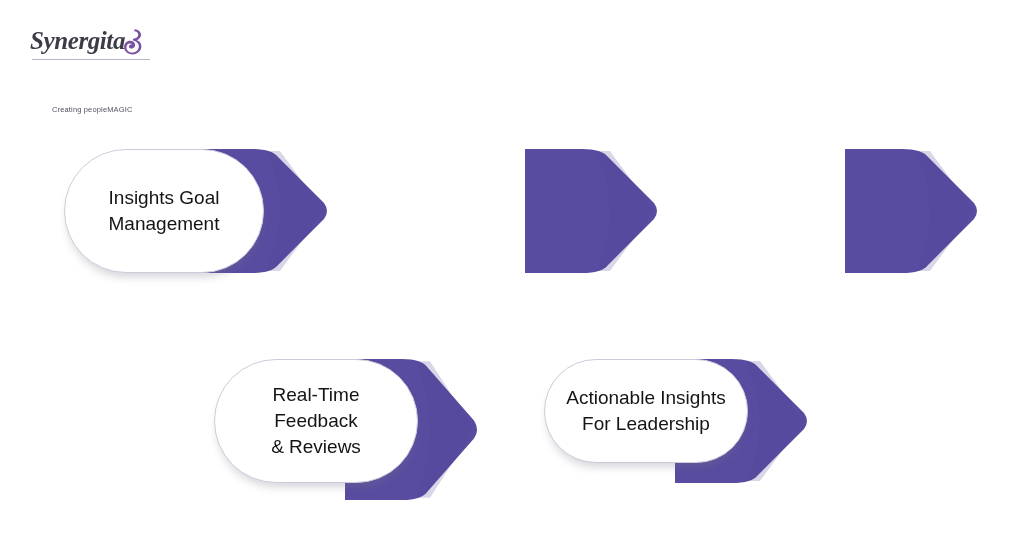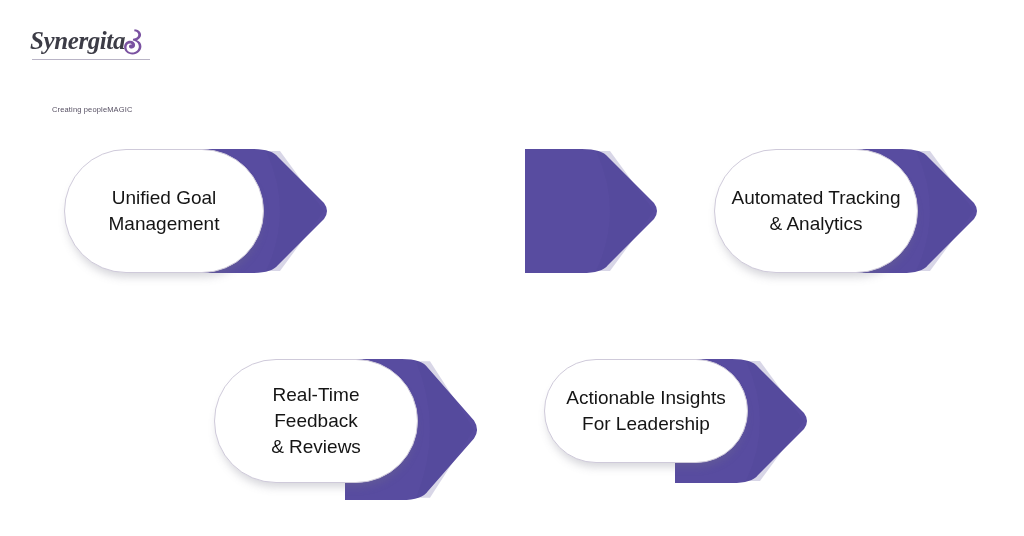--- a/index.html
+++ b/index.html
@@ -117,39 +117,35 @@
   <div class="logo-tagline">Creating peopleMAGIC</div>
 </div>
 
 <div id="cards-root">
     <div class="card" style="left: 64px; top: 149px; width: 262px; height: 124px;">
       <svg class="card-arrow" viewBox="0 0 262 124" preserveAspectRatio="none">
         <path d="M 131 0 L 188 0 Q 208 0 214 8 L 260 54 Q 266 62 260 70 L 214 116 Q 208 124 188 124 L 131 124 Z" fill="#584CA0"></path>
         <path d="M 202 2 Q 230 62 202 122 L 216 122 L 260 62 L 216 2 Z" fill="#4E4391" opacity="0.22"></path>
       </svg>
       <div class="card-pill" style="left: 0px; top: 0px; width: 200px; height: 124px;">
-        <div class="card-label">Unified Goal
+        <div class="card-label">Insights Goal
 Management</div>
       </div>
     </div>
     <div class="card" style="left: 394px; top: 149px; width: 262px; height: 124px;">
       <svg class="card-arrow" viewBox="0 0 262 124" preserveAspectRatio="none">
         <path d="M 131 0 L 188 0 Q 208 0 214 8 L 260 54 Q 266 62 260 70 L 214 116 Q 208 124 188 124 L 131 124 Z" fill="#584CA0"></path>
         <path d="M 202 2 Q 230 62 202 122 L 216 122 L 260 62 L 216 2 Z" fill="#4E4391" opacity="0.22"></path>
       </svg>
     </div>
     <div class="card" style="left: 714px; top: 149px; width: 262px; height: 124px;">
       <svg class="card-arrow" viewBox="0 0 262 124" preserveAspectRatio="none">
         <path d="M 131 0 L 188 0 Q 208 0 214 8 L 260 54 Q 266 62 260 70 L 214 116 Q 208 124 188 124 L 131 124 Z" fill="#584CA0"></path>
         <path d="M 202 2 Q 230 62 202 122 L 216 122 L 260 62 L 216 2 Z" fill="#4E4391" opacity="0.22"></path>
       </svg>
-      <div class="card-pill" style="left: 0px; top: 0px; width: 204px; height: 124px;">
-        <div class="card-label">Automated Tracking
-&amp; Analytics</div>
-      </div>
     </div>
     <div class="card" style="left: 214px; top: 359px; width: 262px; height: 141px;">
       <svg class="card-arrow" viewBox="0 0 262 124" preserveAspectRatio="none">
         <path d="M 131 0 L 188 0 Q 208 0 214 8 L 260 54 Q 266 62 260 70 L 214 116 Q 208 124 188 124 L 131 124 Z" fill="#584CA0"></path>
         <path d="M 202 2 Q 230 62 202 122 L 216 122 L 260 62 L 216 2 Z" fill="#4E4391" opacity="0.22"></path>
       </svg>
       <div class="card-pill" style="left: 0px; top: 0px; width: 204px; height: 124px;">
         <div class="card-label">Real-Time Feedback
 &amp; Reviews</div>
       </div>

